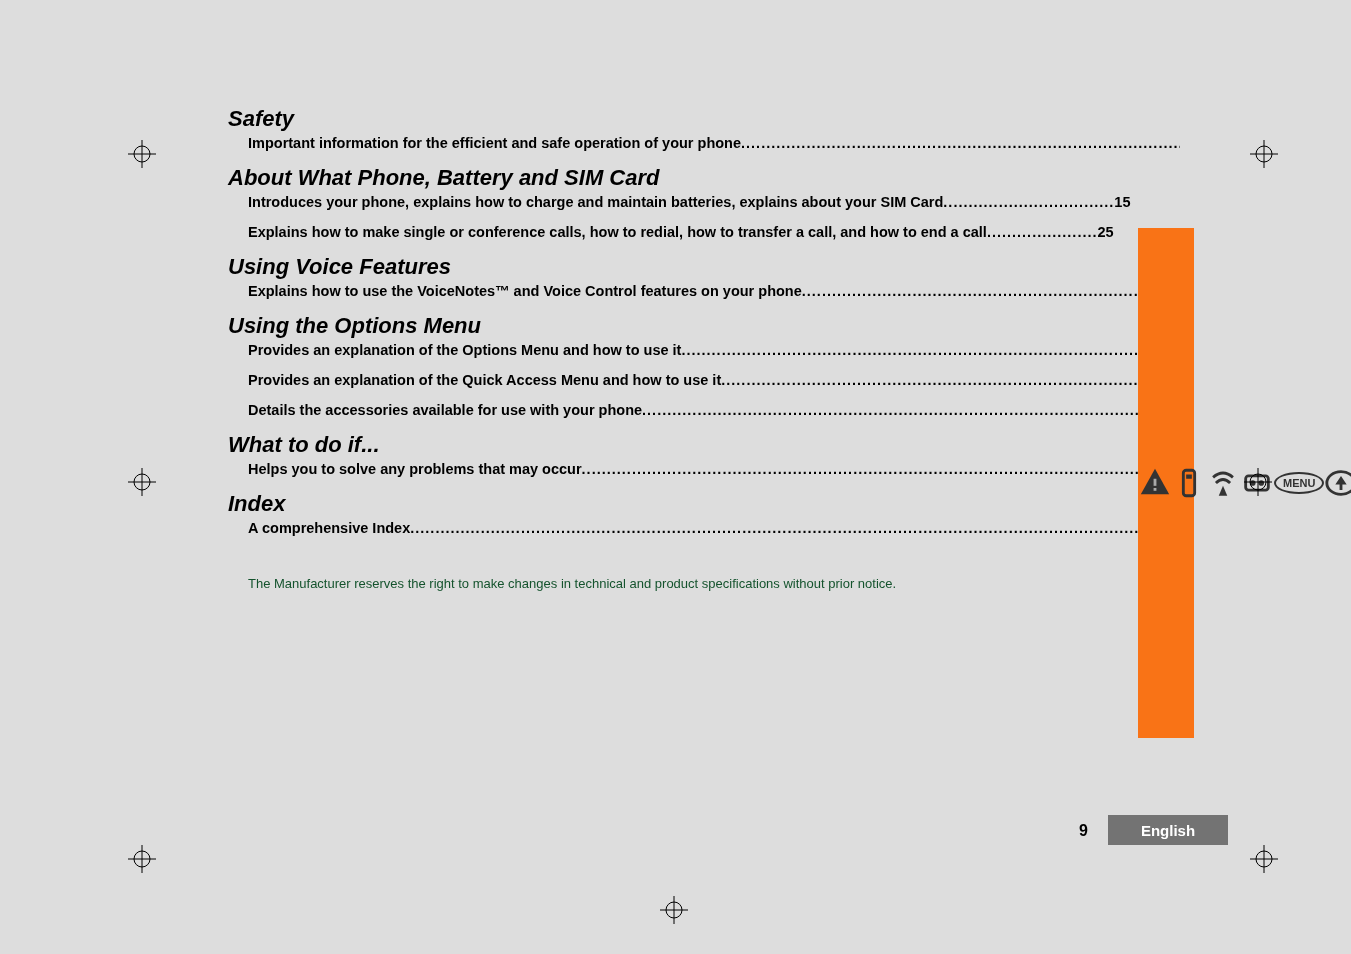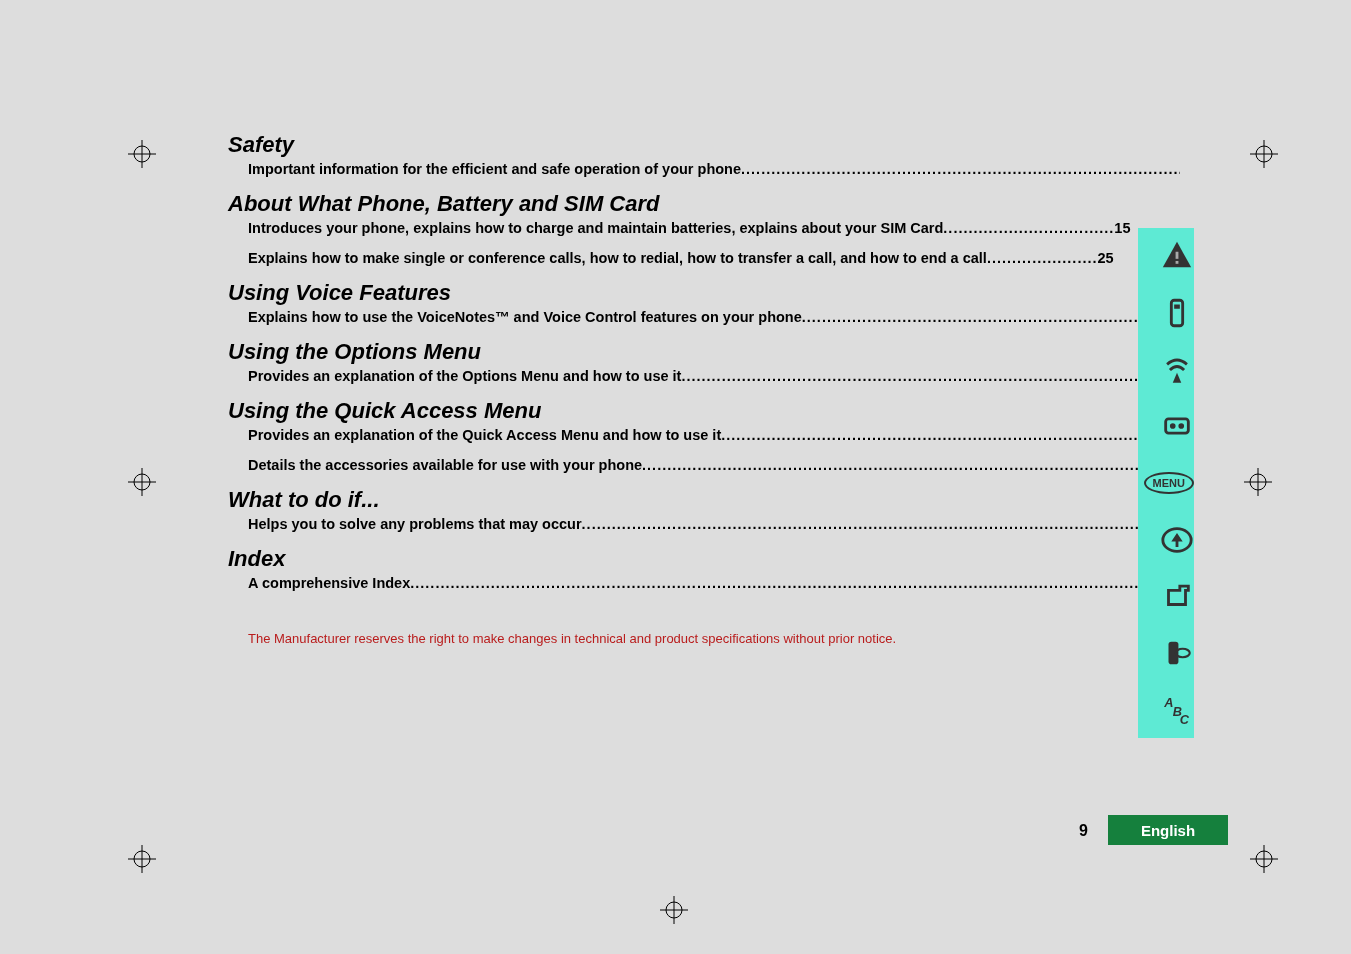--- a/index.html
+++ b/index.html
@@ -6,21 +6,21 @@
   body {
     width: 1351px;
     height: 954px;
     background: #dddddd;
     font-family: Arial, Helvetica, sans-serif;
     position: relative;
   }
   .page {
     position: absolute;
     left: 180px;
-    top: 132px;
+    top: 106px;
     width: 1000px;
   }
   .toc-section { margin-bottom: 14px; }
   .section-title {
     font-style: italic;
     font-weight: bold;
     font-size: 22px;
     color: #000;
     margin-bottom: 3px;
     margin-left: 48px;
@@ -29,34 +29,33 @@
     font-weight: bold;
     font-size: 14.5px;
     color: #000;
     margin-left: 68px;
     white-space: nowrap;
     overflow: hidden;
   }
   .dots { letter-spacing: 1px; }
   .note {
     font-size: 13px;
-    color: #b91c1c;
+    color: #14532d;
     margin-left: 68px;
     margin-top: 40px;
   }
   .tabs {
     position: absolute;
     left: 1138px;
     top: 228px;
     width: 56px;
     height: 510px;
-    background: #5eead4;
+    background: #f97316;
     display: flex;
-    flex-direction: column;
-    align-items: flex-end;
+    flex-direction: row;
   }
   .tab {
     flex: 1;
     display: flex;
     align-items: center;
     justify-content: center;
     color: #333;
   }
   .tab svg { width: 34px; height: 34px; }
   .tab-menu {
@@ -73,21 +72,21 @@
     top: 822px;
     font-weight: bold;
     font-size: 16px;
   }
   .lang-box {
     position: absolute;
     left: 1108px;
     top: 815px;
     width: 120px;
     height: 30px;
-    background: #15803d;
+    background: #737373;
     color: #fff;
     font-weight: bold;
     font-size: 15px;
     display: flex;
     align-items: center;
     justify-content: center;
   }
   .reg {
     position: absolute;
     width: 28px;
@@ -124,21 +123,20 @@
     <div class="section-title">Using Voice Features</div>
     <div class="section-desc"><span>Explains how to use the VoiceNotes™ and Voice Control features on your phone</span><span class="dots">..........................................................................</span><span>35</span></div>
   </div>
 
   <div class="toc-section">
     <div class="section-title">Using the Options Menu</div>
     <div class="section-desc"><span>Provides an explanation of the Options Menu and how to use it</span><span class="dots">...........................................................................................................</span></div>
   </div>
 
   <div class="toc-section">
-    <div class="section-title">Using the Quick Access Menu</div>
     <div class="section-desc"><span>Provides an explanation of the Quick Access Menu and how to use it</span><span class="dots">.................................................................................................</span></div>
   </div>
 
   <div class="toc-section">
     <div class="section-desc"><span>Details the accessories available for use with your phone</span><span class="dots">..........................................................................................................................</span></div>
   </div>
 
   <div class="toc-section">
     <div class="section-title">What to do if...</div>
     <div class="section-desc"><span>Helps you to solve any problems that may occur</span><span class="dots">......................................................................................................................................</span></div>

